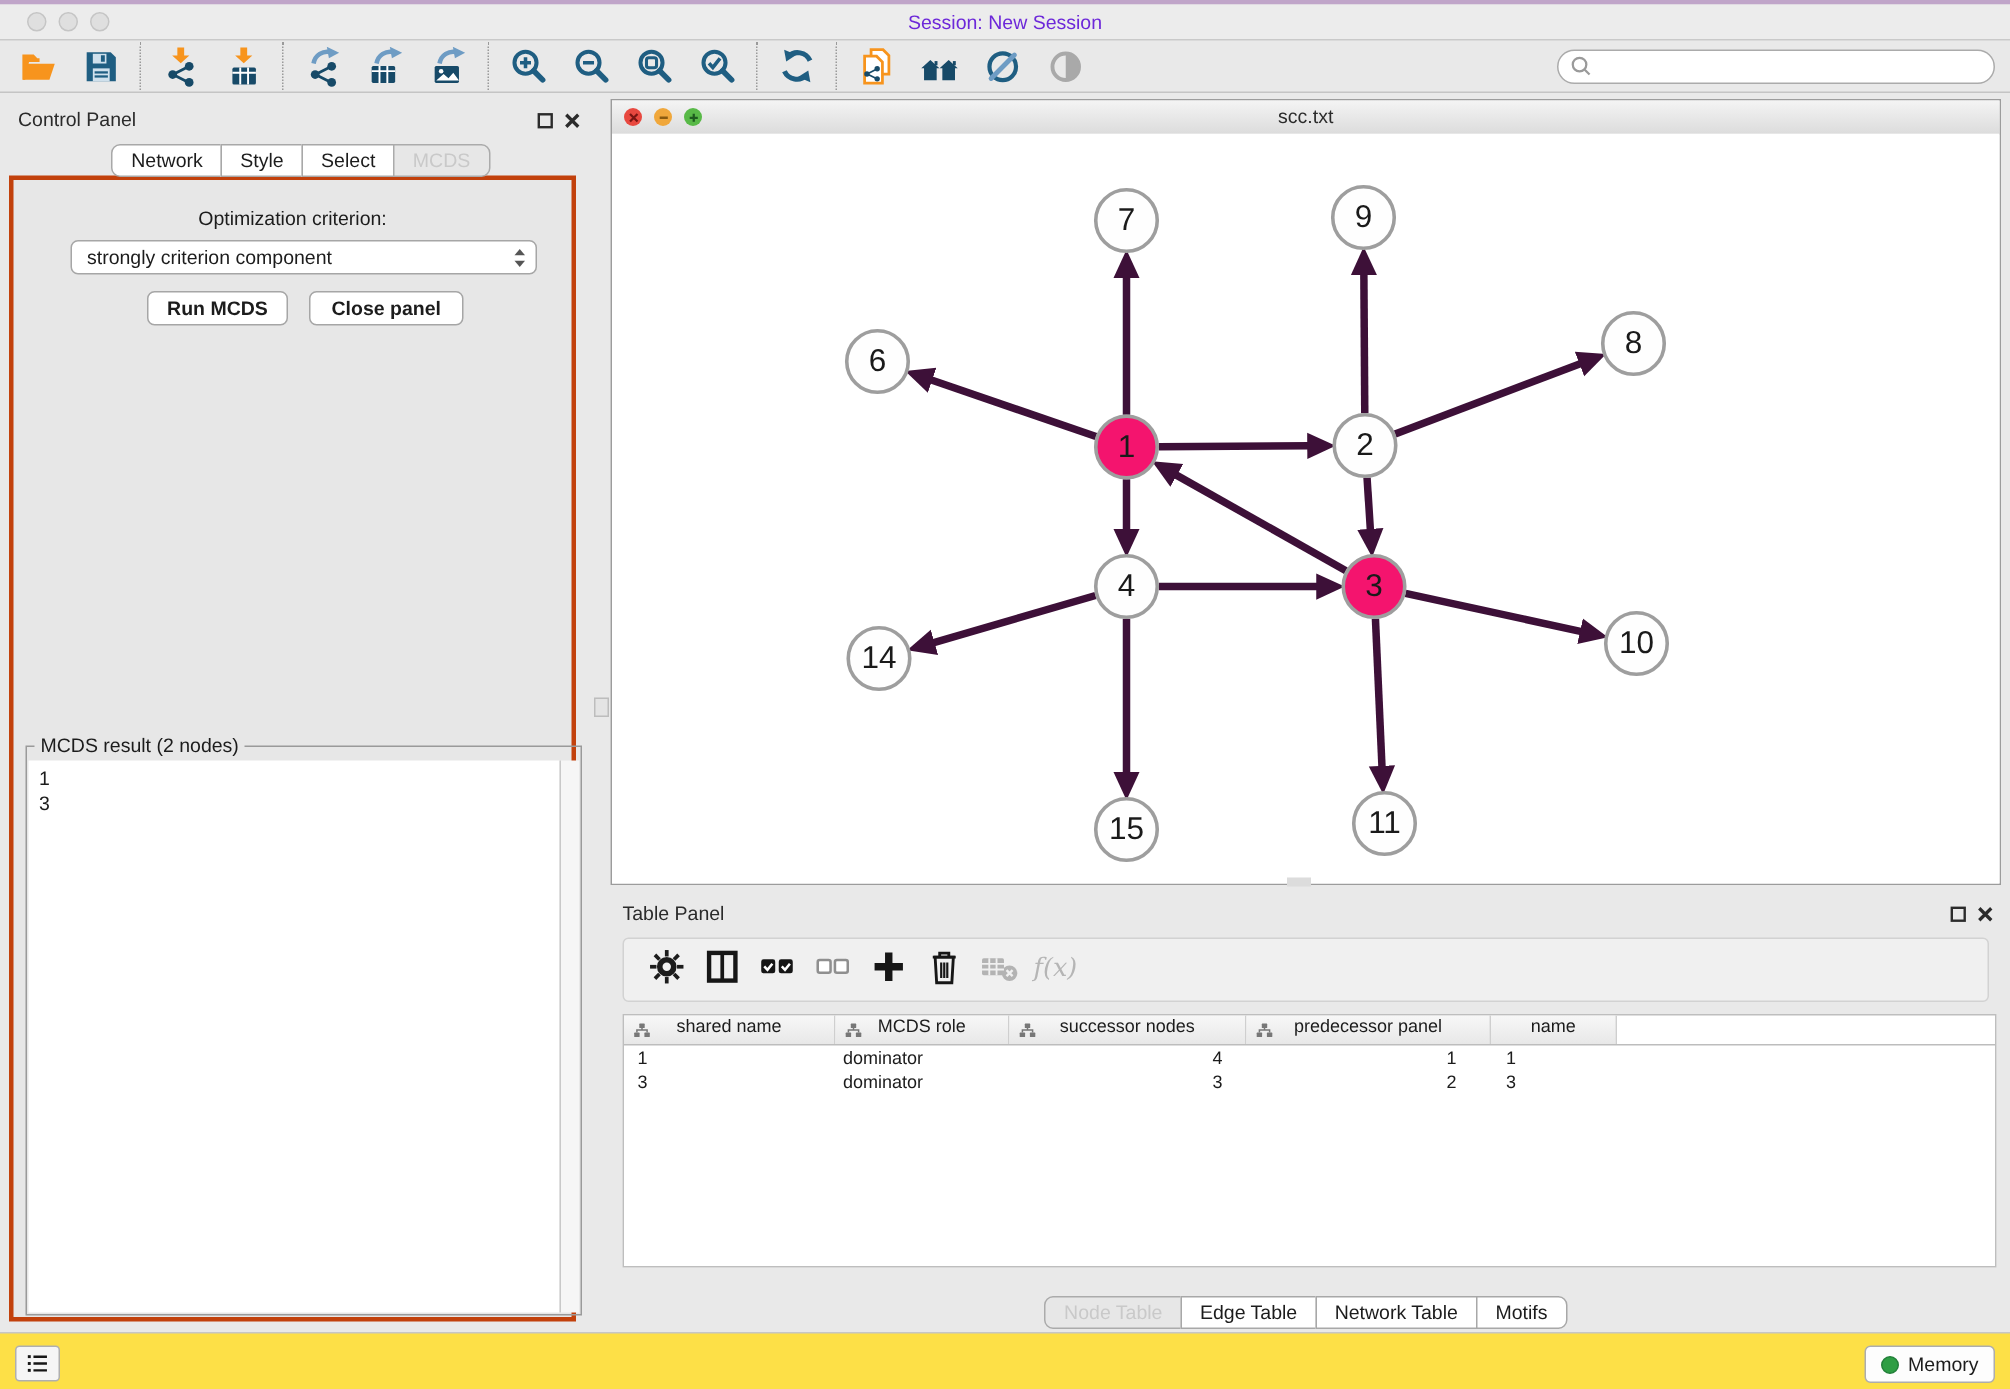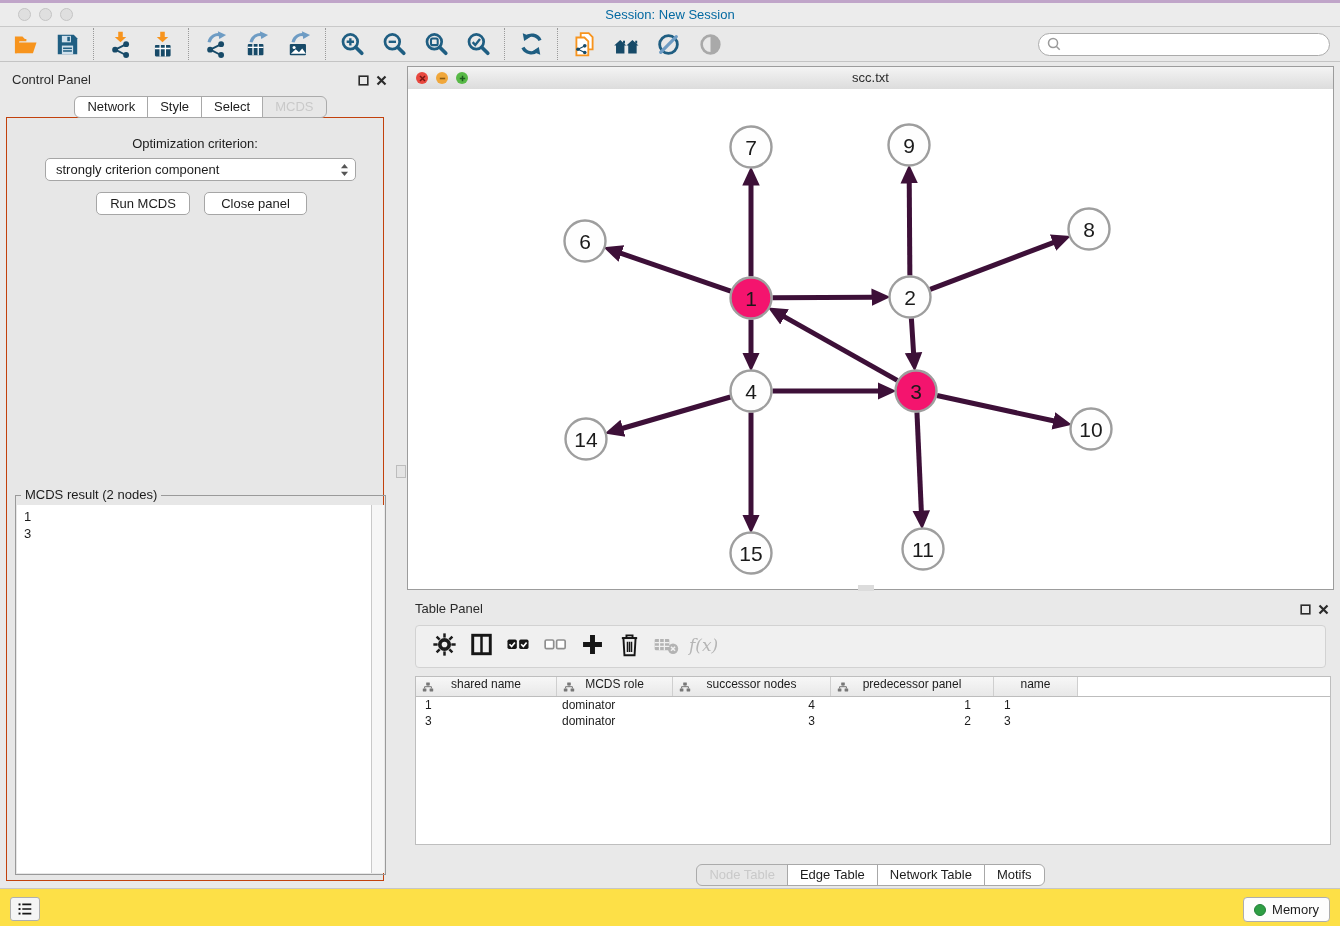--- a/index.html
+++ b/index.html
@@ -4,21 +4,21 @@
 <style>
   html,body{margin:0;padding:0;background:#d8d8d8;}
   .screen{position:relative;width:1340px;height:926px;background:#E9E9E9;overflow:hidden;
           font-family:"Liberation Sans","DejaVu Sans",sans-serif;color:#1c1c1c;}
   .abs{position:absolute;text-align:right;}
 
   
   .top-strip{position:absolute;left:0;top:0;width:100%;height:3px;background:#c0a5c9;}
   .titlebar{position:absolute;left:0;top:3px;width:100%;height:23px;background:#ECECEC;border-bottom:1px solid #C9C9C9;}
   .mac-dot{position:absolute;top:5px;width:13px;height:13px;border-radius:50%;background:#DFDFDF;border:1px solid #C5C5C5;box-sizing:border-box;}
-  .win-title{position:absolute;left:0;right:0;top:0;height:23px;line-height:23px;text-align:center;font-size:13px;color:#0369a1;}
+  .win-title{position:absolute;left:0;right:0;top:0;height:23px;line-height:23px;text-align:center;font-size:13px;color:#6d28d9;}
 
   
   .main-toolbar{position:absolute;left:0;top:27px;width:100%;height:35px;border-bottom:1px solid #C4C4C4;
                 display:flex;align-items:center;padding-left:4px;box-sizing:border-box;}
   .tbtn{width:42px;height:34px;display:flex;align-items:center;justify-content:center;flex:0 0 auto;}
   .tbtn .icon{display:flex;}
   .sep{width:0;height:32px;border-left:1px dotted #9a9a9a;margin:0 5px;flex:0 0 auto;}
   .search-box{margin-left:auto;margin-right:10px;width:292px;height:23px;background:#fff;border:1px solid #ABABAB;
               border-radius:12px;display:flex;align-items:center;padding-left:8px;box-sizing:border-box;}
   .search-box input{border:none;outline:none;flex:1;height:18px;font-size:13px;background:transparent;margin-left:4px;}
@@ -29,27 +29,27 @@
 
   
   .tab{display:inline-block;background:#fff;border:1px solid #A8A8A8;padding:2px 12px 3px;font-size:13px;color:#1c1c1c;
        margin-left:-1px;position:relative;z-index:2;cursor:default;}
   .tab:first-child{border-radius:6px 0 0 6px;margin-left:0;}
   .tab:last-child{border-radius:0 6px 6px 0;}
   .tab.active{background:#E7E7E7;color:#C9C9C9;border-color:#ABABAB;}
 
   
   .control-panel{position:absolute;left:0;top:62px;width:401px;height:826px;}
-  .cp-content{position:absolute;left:6px;top:55px;width:378px;height:764px;background:#E7E7E7;border:1px solid #c2410c;box-sizing:border-box;}
+  .cp-content{position:absolute;left:6px;top:55px;width:378px;height:764px;background:#E7E7E7;border:3px solid #c2410c;box-sizing:border-box;}
   .opt-label{position:absolute;left:0;width:100%;top:18px;text-align:center;font-size:13px;}
   .select{position:absolute;left:38px;top:40px;width:311px;height:23px;background:#fff;border:1px solid #A6A6A6;border-radius:5px;
           box-sizing:border-box;display:flex;align-items:center;font-size:13px;padding-left:10px;}
   .select .stepper{margin-left:auto;margin-right:6px;display:flex;}
   .btn{position:absolute;top:74px;height:23px;background:#fff;border:1px solid #A6A6A6;border-radius:5px;font-size:13px;
-       font-family:inherit;color:#1c1c1c;padding:0;}
+       font-family:inherit;color:#1c1c1c;padding:0;font-weight:bold;}
   .fieldset{position:absolute;left:8px;top:377px;width:371px;height:380px;border:1px solid #9A9A9A;box-sizing:border-box;}
   .fieldset .legend{position:absolute;top:-9px;left:5px;background:#E7E7E7;padding:0 4px;font-size:13px;}
   .result-white{position:absolute;left:1px;top:9px;right:14px;bottom:1px;background:#fff;}
   .result-white pre{margin:0;padding:3px 0 0 7px;font-family:"Liberation Sans","DejaVu Sans",sans-serif;font-size:13px;line-height:17px;}
   .result-scroll{position:absolute;top:9px;right:1px;bottom:1px;width:13px;background:#F6F6F6;border-left:1px solid #C9C9C9;box-sizing:border-box;}
 
   
   .network-window{position:absolute;left:407px;top:66px;width:927px;height:524px;border:1px solid #9C9C9C;background:#fff;box-sizing:border-box;}
   .nw-titlebar{position:absolute;left:0;top:0;right:0;height:22px;background:linear-gradient(#F4F4F4,#DCDCDC);border-bottom:1px solid #B0B0B0;}
   .nw-title{position:absolute;left:0;right:0;top:0;height:22px;line-height:22px;text-align:center;font-size:13px;color:#2b2b2b;}

